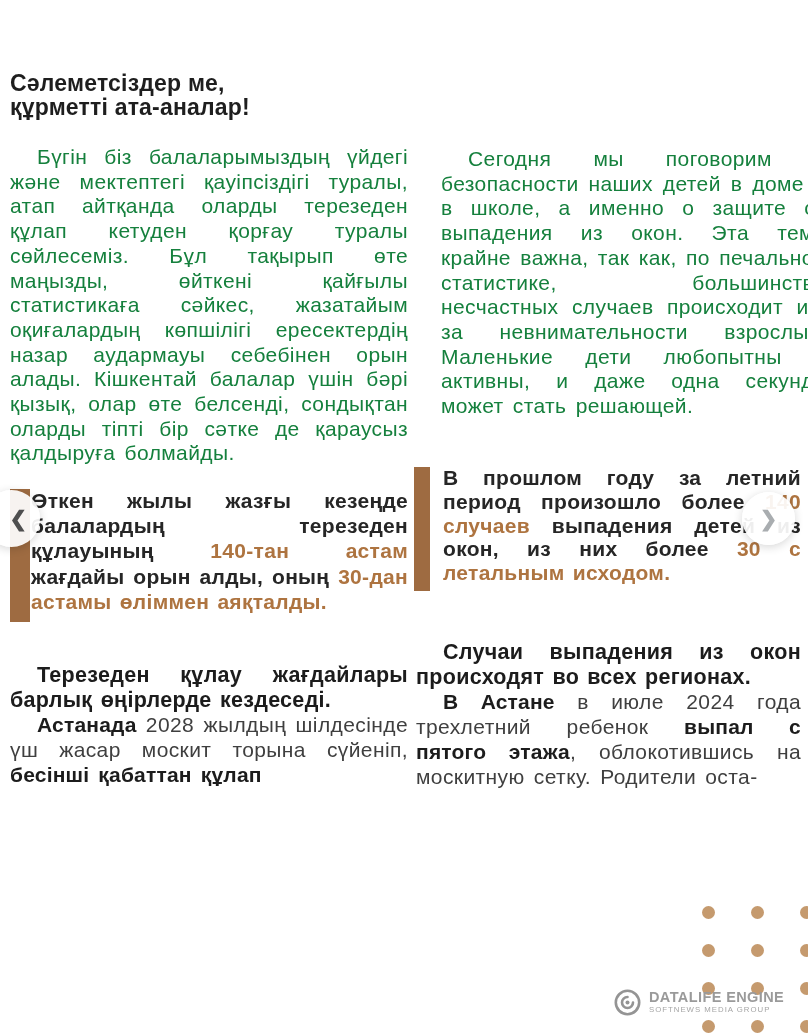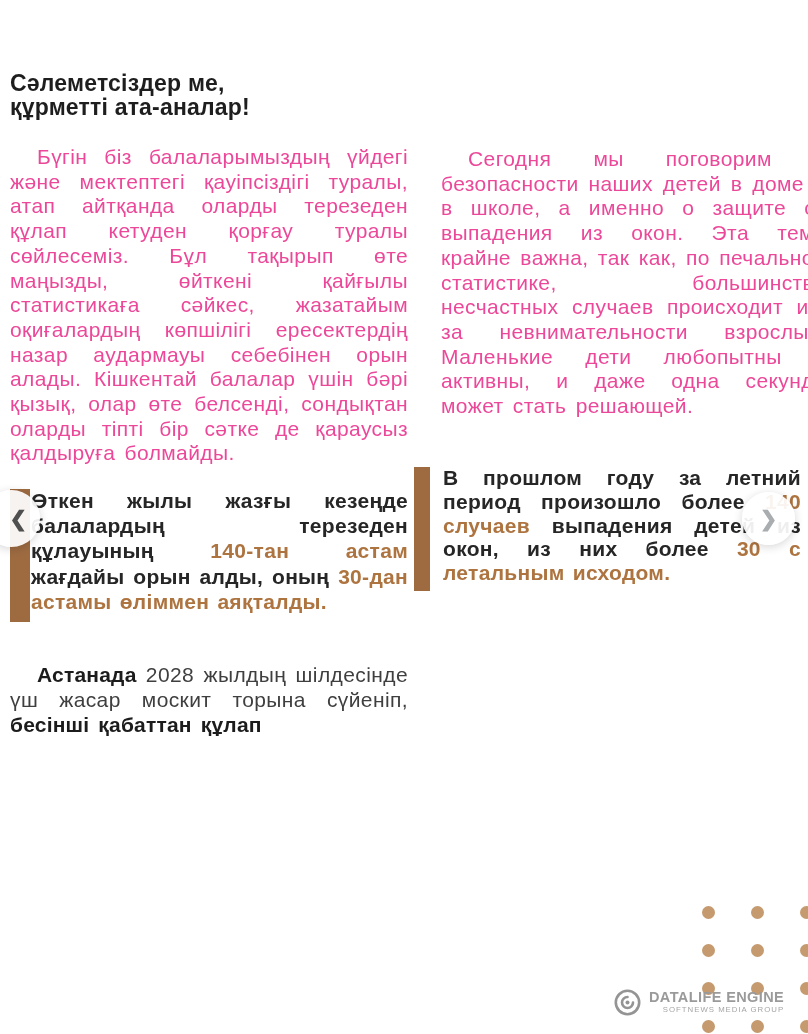--- a/index.html
+++ b/index.html
@@ -13,21 +13,21 @@
     position:absolute; text-align:left; white-space:pre-line;
     font-weight:bold; font-size:23px; line-height:23.5px; color:#1e1e1e;
     letter-spacing:0.2px;
   }
   .h-left  { left:10px;  top:72px; width:398px; }
   .h-right { left:416px; top:72px; width:385px; }
   
   .para {
     position:absolute; text-align:justify; text-indent:27px;
     font-size:21px; line-height:24.7px; letter-spacing:0.4px; word-spacing:3px;
-    color:#ec4899;
+    color:#15803d;
   }
   .p-left  { left:10px;  top:145px; width:398px; }
   .p-right { left:416px; top:147px; width:385px;margin-left:25px; }
   
   .quote { position:absolute; }
   .q-right { left:414px; top:466px; width:387px; }
   .q-left  { left:10px;  top:488px; width:398px; }
   .quote-bar { position:absolute; left:0; top:1px; background:#9e6b41; }
   .q-right .quote-bar { width:16px; height:124px; }
   .q-left  .quote-bar { width:20px; height:133px; }
@@ -67,21 +67,21 @@
   
   .dots-grid {
     position:absolute; left:702px; top:906px;
     display:grid; grid-template-columns:repeat(3,13px); gap:25px 36px;
   }
   .dot { width:13px; height:13px; border-radius:50%; background:#c59a6e; }
   
   .watermark { position:absolute; left:613px; top:988px; display:flex; gap:7px; align-items:flex-start; }
   .wm-text { display:flex; flex-direction:column; margin-top:2px; }
   .wm-title { font-weight:bold; font-size:14.5px; line-height:15px; color:#9a9a9a; letter-spacing:0.4px; white-space:nowrap; }
-  .wm-sub   { font-size:7.8px; line-height:10px; color:#a5a5a5; letter-spacing:1px; white-space:nowrap;text-align:right; }
+  .wm-sub   { font-size:7.8px; line-height:10px; color:#a5a5a5; letter-spacing:1px; white-space:nowrap; }
 </style>
 </head>
 <body>
 
 <div class="page">
 
   <h2 class="col-heading h-left">Сәлеметсіздер ме,
 құрметті ата-аналар!</h2>
 
   <p class="para p-left">Бүгін біз балаларымыздың үйдегі және мектептегі қауіпсіздігі туралы, атап айтқанда оларды терезеден құлап кетуден қорғау туралы сөйлесеміз. Бұл тақырып өте маңызды, өйткені қайғылы статистикаға сәйкес, жазатайым оқиғалардың көпшілігі ересектердің назар аудармауы себебінен орын алады. Кішкентай балалар үшін бәрі қызық, олар өте белсенді, сондықтан оларды тіпті бір сәтке де қараусыз қалдыруға болмайды.</p>
@@ -91,23 +91,28 @@
     <div class="quote-bar"></div>
     <p class="quote-text"><span class="qd">В прошлом году за летний период произошло более </span><span class="qa">140 случаев</span><span class="qd"> выпадения детей из окон, из них более </span><span class="qa">30 с летальным исходом.</span></p>
   </div>
 
   <div class="quote q-left">
     <div class="quote-bar"></div>
     <p class="quote-text"><span class="qd">Өткен жылы жазғы кезеңде балалардың терезеден құлауының </span><span class="qa">140-тан астам</span><span class="qd"> жағдайы орын алды, оның </span><span class="qa">30-дан астамы өліммен аяқталды.</span></p>
   </div>
 
   <div class="section s-left">
+    <p class="section-heading">Терезеден құлау жағдайлары барлық өңірлерде кездеседі.</p>
     <p class="section-para"><span class="b">Астанада</span><span> 2028 жылдың шілдесінде үш жасар москит торына сүйеніп, </span><span class="b">бесінші қабаттан құлап</span></p>
   </div>
 
+  <div class="section s-right">
+    <p class="section-heading">Случаи выпадения из окон происходят во всех регионах.</p>
+    <p class="section-para"><span class="b">В Астане</span><span> в июле 2024 года трехлетний ребенок </span><span class="b">выпал с пятого этажа</span><span>, облокотившись на москитную сетку. Родители оста-</span></p>
+  </div>
 
   <button class="nav nav-prev">
     <span class="chev chev-l">❮</span>
   </button>
   <button class="nav nav-next">
     <span class="chev chev-r">❯</span>
   </button>
 
   <div class="dots-grid">
     <div class="dot"></div>

